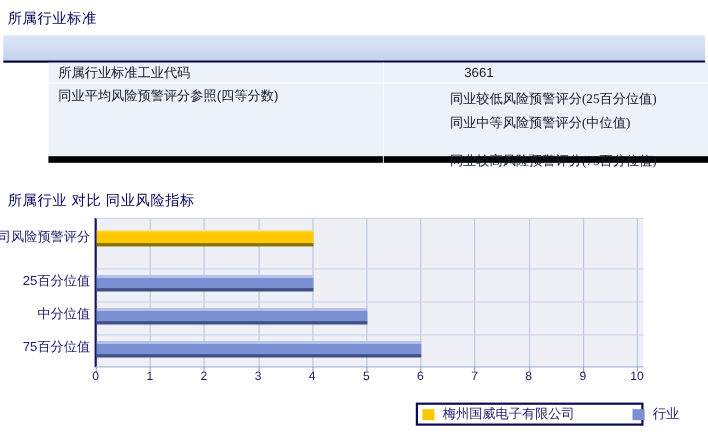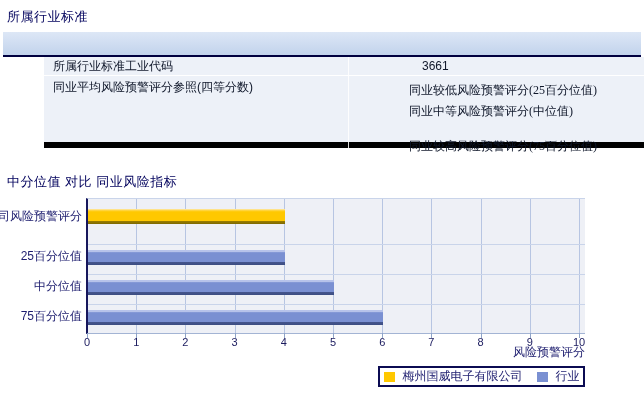--- a/index.html
+++ b/index.html
@@ -42,21 +42,21 @@
   .tick{position:absolute;top:135px;width:1px;height:5px;background:#8fa4c8;}
   .tick-label{position:absolute;top:138px;width:30px;margin-left:-15px;text-align:center;
               font-size:11px;color:#1a1a5e;}
   .xaxis-label{position:absolute;right:59px;top:146px;font-size:12px;color:#1c1c6e;}
 
   
   .legend{position:absolute;left:378px;top:366px;width:203px;height:17px;
           border:2px solid #0b0b52;background:#ffffff;
           display:flex;align-items:center;justify-content:center;gap:14px;
           font-size:12px;color:#1c1c6e;}
-  .legend-item{display:flex;align-items:center;gap:8px;white-space:nowrap;}
+  .legend-item{display:flex;align-items:center;gap:8px;white-space:nowrap;margin-left:38px;}
   .swatch{width:11px;height:10px;display:inline-block;}
 </style>
 </head>
 <body>
 
 <div class="sec-title" style="top:8px;">所属行业标准</div>
 
 <div class="band"></div>
 
 <div class="tbl">
@@ -78,21 +78,21 @@
       <span class="sr-label">同业中等风险预警评分(中位值)</span>
       <span class="sr-value">5</span>
     </div>
     <div class="subrow" style="top:60px;">
       <span class="sr-label">同业较高风险预警评分(75百分位值)</span>
       <span class="sr-value">6</span>
     </div>
   </div>
 </div>
 
-<div class="sec-title" style="top:173px;">中分位值 对比 同业风险指标</div>
+<div class="sec-title" style="top:173px;">所属行业 对比 同业风险指标</div>
 
 <div class="chart-wrap">
   <div class="plot" id="plot">
       <div class="gridline" style="left: 48.2px;"></div>
       <div class="gridline" style="left: 97.4px;"></div>
       <div class="gridline" style="left: 146.6px;"></div>
       <div class="gridline" style="left: 195.8px;"></div>
       <div class="gridline" style="left: 245px;"></div>
       <div class="gridline" style="left: 294.2px;"></div>
       <div class="gridline" style="left: 343.4px;"></div>
@@ -130,21 +130,20 @@
       <div class="tick-label" style="left: 382.2px;">6</div>
       <div class="tick" style="left: 431.4px;"></div>
       <div class="tick-label" style="left: 431.4px;">7</div>
       <div class="tick" style="left: 480.6px;"></div>
       <div class="tick-label" style="left: 480.6px;">8</div>
       <div class="tick" style="left: 529.8px;"></div>
       <div class="tick-label" style="left: 529.8px;">9</div>
       <div class="tick" style="left: 579px;"></div>
       <div class="tick-label" style="left: 579px;">10</div>
     </div>
-  <div class="xaxis-label">风险预警评分</div>
 </div>
 
 <div class="legend">
   <span class="legend-item">
     <span class="swatch" style="background: rgb(255, 200, 0);"></span>
     <span>梅州国威电子有限公司</span>
   </span>
   <span class="legend-item">
     <span class="swatch" style="background: rgb(122, 144, 210);"></span>
     <span>行业</span>

